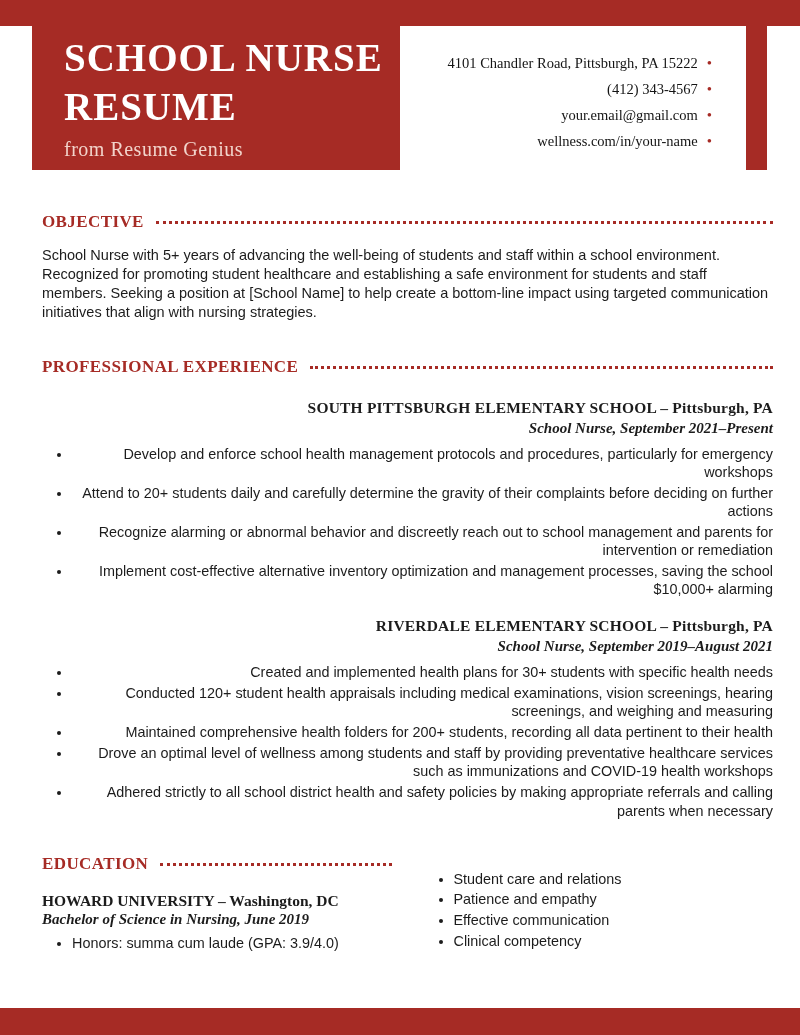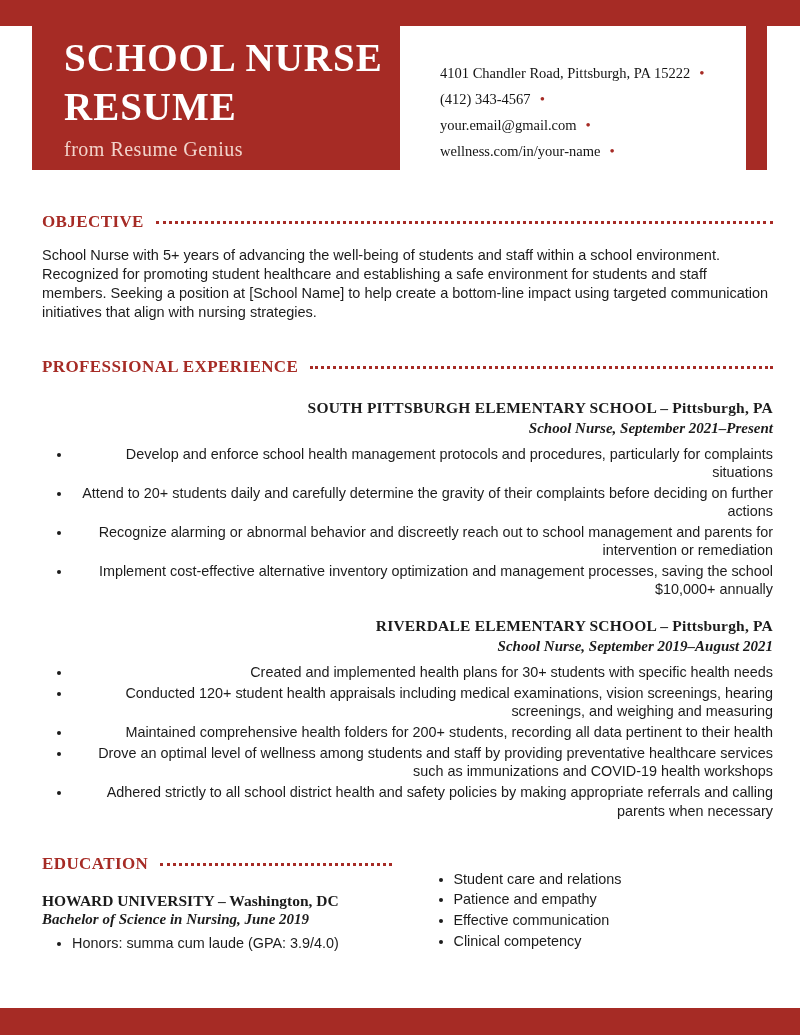--- a/index.html
+++ b/index.html
@@ -21,21 +21,21 @@
     background: var(--accent); padding: 8px 0 0 32px;
   }
   .title-line {
     font-family: "Liberation Serif", serif; font-weight: 700; color: #ffffff;
     font-size: 39px; line-height: 1.25; letter-spacing: 1px;
   }
   .subtitle {
     font-family: "Liberation Serif", serif; color: #f2d4cb;
     font-size: 20px; margin-top: 6px; letter-spacing: 0.5px;
   }
-  .contact { position: absolute; left: 440px; right: 88px; top: 34px; }
+  .contact { position: absolute; left: 440px; right: 88px; top: 24px; text-align: right; }
   .contact-line { font-family: "Liberation Serif", serif; font-size: 14.5px; line-height: 26px; color: #141414; white-space: nowrap; }
   .contact-bullet { color: var(--accent); margin-left: 9px; font-size: 15px; }
   .right-strip { position: absolute; right: 33px; top: 0; width: 21px; height: 144px; background: var(--accent); }
 
   
   .content { padding: 0 27px 0 42px; }
 
   .section-heading { display: flex; align-items: center; }
   .heading-text {
     font-family: "Liberation Serif", serif; font-weight: 700; font-size: 17px;
@@ -106,24 +106,24 @@
   <div class="experience-section">
     <div class="section-heading">
       <span class="heading-text">PROFESSIONAL EXPERIENCE</span>
       <span class="dots"></span>
     </div>
 
     <div class="job">
       <div class="company">SOUTH PITTSBURGH ELEMENTARY SCHOOL – Pittsburgh, PA</div>
       <div class="role">School Nurse, September 2021–Present</div>
       <ul class="bullets">
-        <li>Develop and enforce school health management protocols and procedures, particularly for complaints situations</li>
+        <li>Develop and enforce school health management protocols and procedures, particularly for emergency workshops</li>
         <li>Attend to 20+ students daily and carefully determine the gravity of their complaints before deciding on further actions</li>
         <li>Recognize alarming or abnormal behavior and discreetly reach out to school management and parents for intervention or remediation</li>
-        <li>Implement cost-effective alternative inventory optimization and management processes, saving the school $10,000+ annually</li>
+        <li>Implement cost-effective alternative inventory optimization and management processes, saving the school $10,000+ alarming</li>
       </ul>
     </div>
 
     <div class="job">
       <div class="company">RIVERDALE ELEMENTARY SCHOOL – Pittsburgh, PA</div>
       <div class="role">School Nurse, September 2019–August 2021</div>
       <ul class="bullets">
         <li>Created and implemented health plans for 30+ students with specific health needs</li>
         <li>Conducted 120+ student health appraisals including medical examinations, vision screenings, hearing screenings, and weighing and measuring</li>
         <li>Maintained comprehensive health folders for 200+ students, recording all data pertinent to their health</li>

